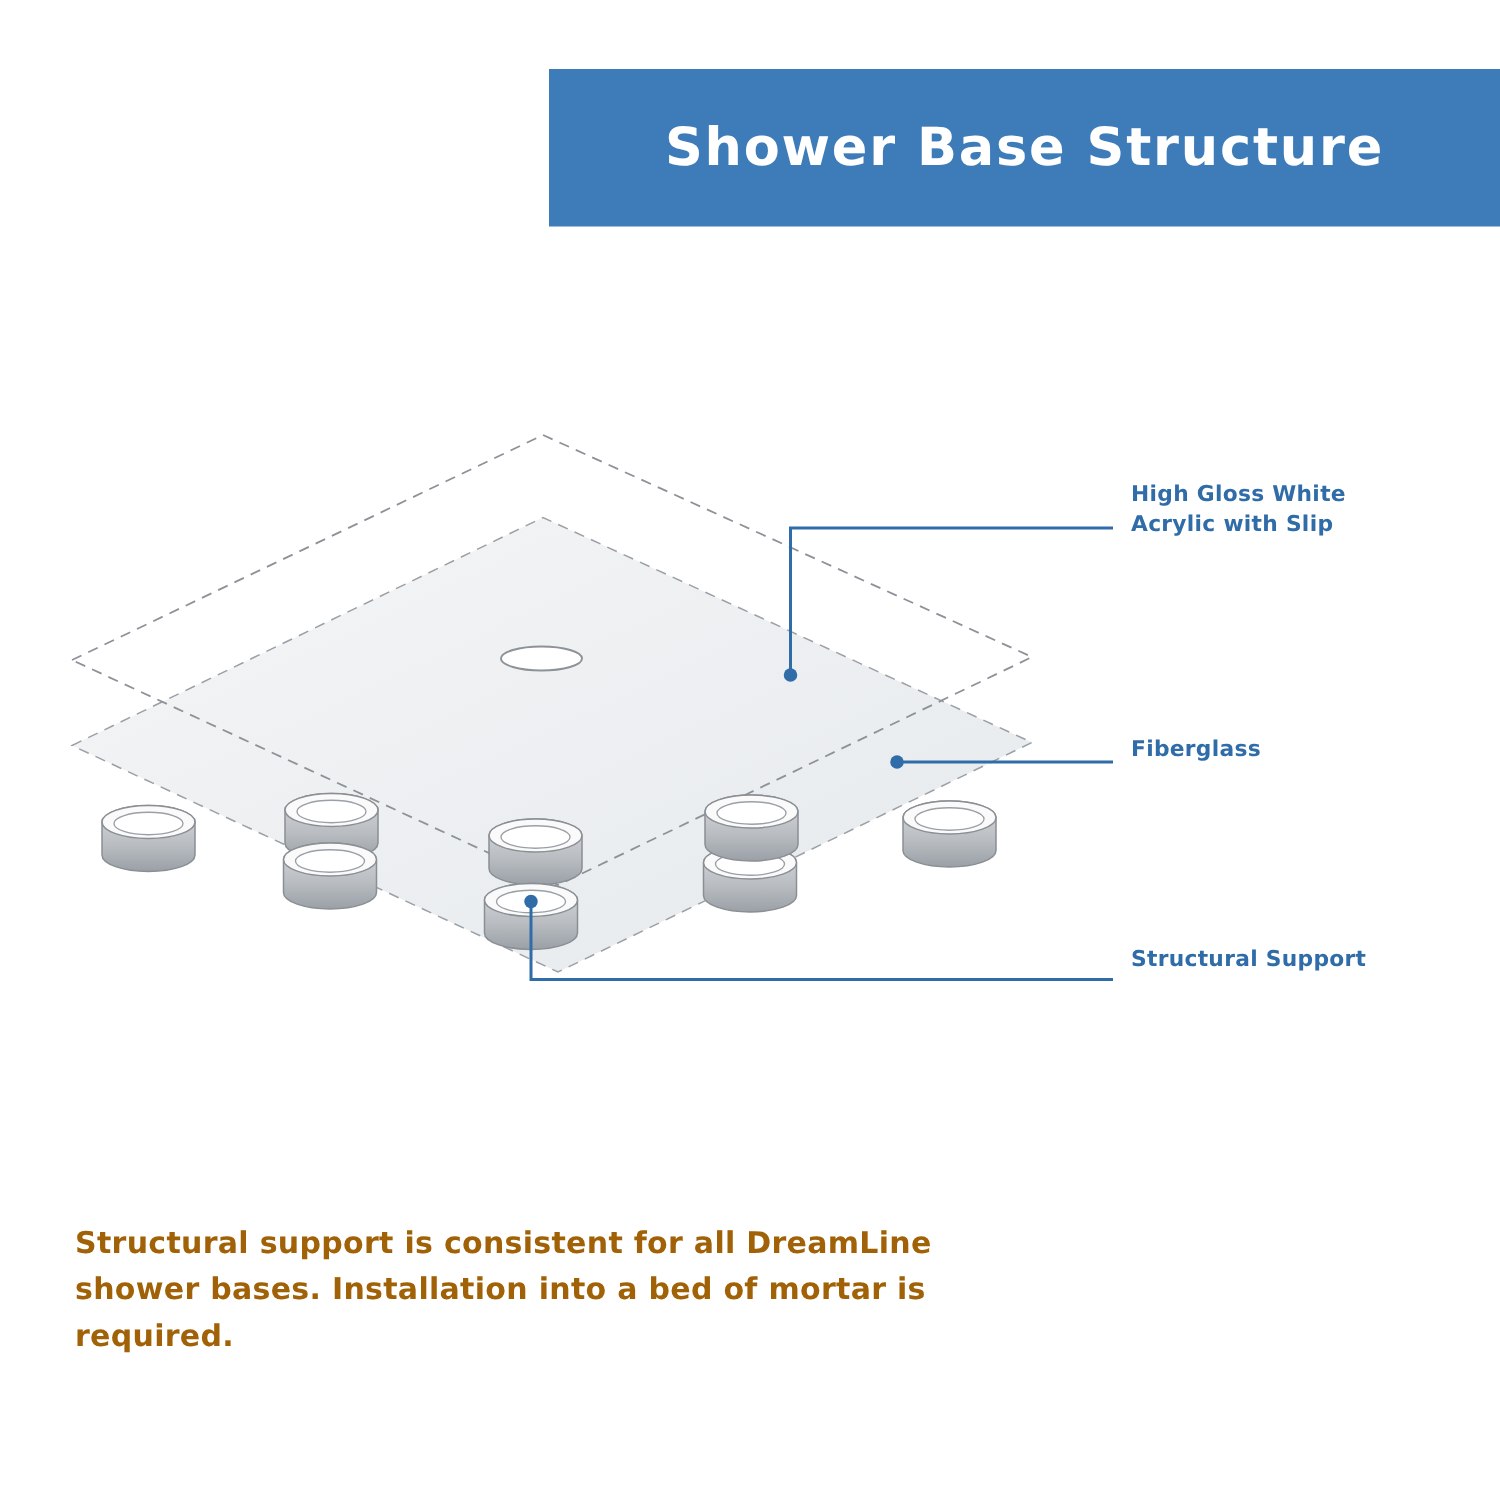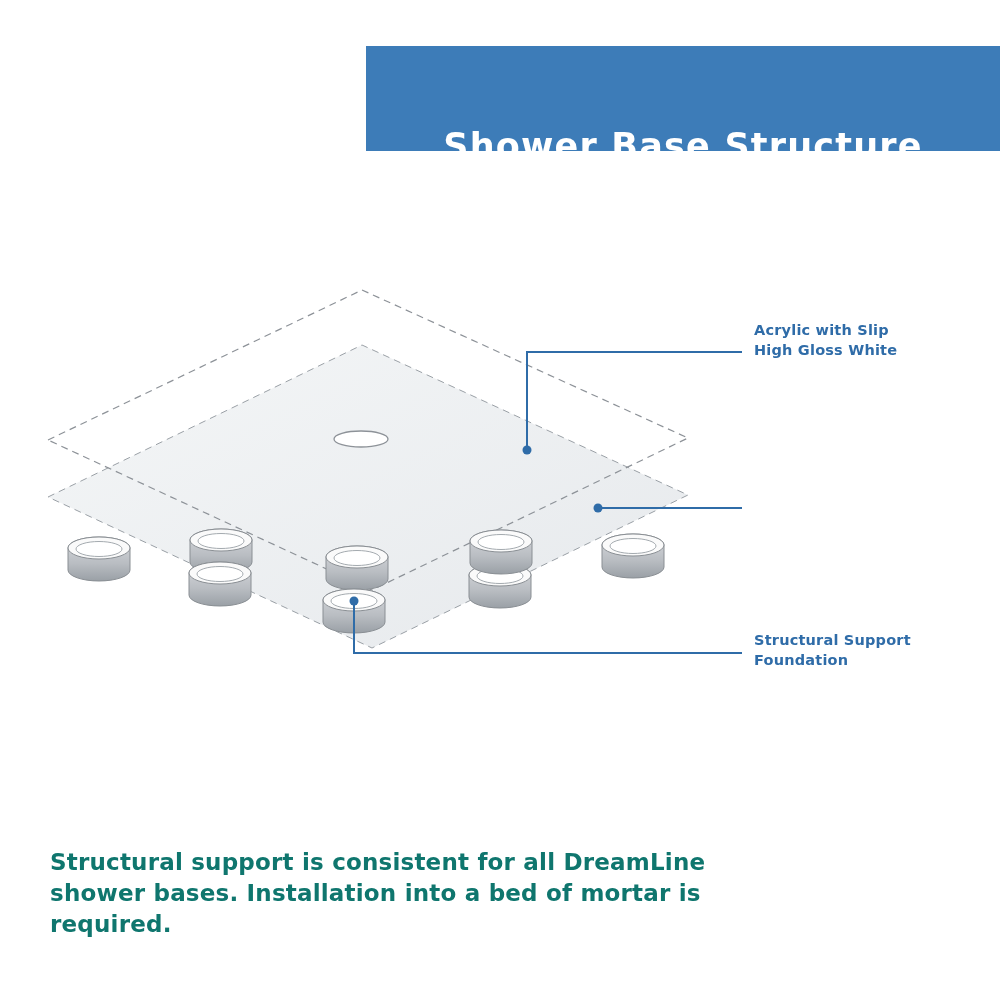--- a/index.html
+++ b/index.html
@@ -37,46 +37,45 @@
     height: 105px;
     display: flex;
     align-items: center;
     justify-content: center;
     color: #ffffff;
     font-family: "DejaVu Sans", sans-serif;
     font-weight: bold;
     font-size: 35px;
     letter-spacing: 1.2px;
     white-space: nowrap;
-    margin-top: 47px;
   }
   
   .callout {
     position: absolute;
     color: #2f6ca8;
     font-family: "DejaVu Sans", sans-serif;
     font-weight: bold;
     font-size: 14.5px;
     line-height: 20px;
     letter-spacing: 0.2px;
   }
   #callout-acrylic { left: 754px; top: 320px; width: 230px; }
   #callout-fiberglass { left: 754px; top: 490px; width: 230px; }
   #callout-support { left: 754px; top: 630px; width: 230px; }
 
   
   .footer-note {
     position: absolute;
     left: 50px;
-    top: 847px;
+    top: 813px;
     width: 660px;
-    color: #0f766e;
+    color: #a16207;
     font-family: "DejaVu Sans", sans-serif;
     font-weight: bold;
-    font-size: 23px;
+    font-size: 20px;
     line-height: 31px;
     letter-spacing: 0.2px;
   }
   
   #diagram {
     position: absolute;
     left: 0;
     top: 0;
   }
 </style>
@@ -169,27 +168,27 @@
 
       <path d="M598,508 L742,508"></path>
       <circle cx="598" cy="508" r="4.5" fill="#2f6ca8" stroke="none"></circle>
 
       <path d="M354,601 L354,653 L742,653"></path>
       <circle cx="354" cy="601" r="4.5" fill="#2f6ca8" stroke="none"></circle>
     </g>
   </svg>
 
   <div class="callout" id="callout-acrylic">
+    <div>High Gloss White</div>
     <div>Acrylic with Slip</div>
-    <div>High Gloss White</div>
   </div>
 
   <div class="callout" id="callout-fiberglass">
+    <div>Fiberglass</div>
   </div>
 
   <div class="callout" id="callout-support">
     <div>Structural Support</div>
-    <div>Foundation</div>
   </div>
 
   <div class="footer-note">Structural support is consistent for all DreamLine shower bases. Installation into a bed of mortar is required.</div>
 
 </div>
 
 </body></html>

